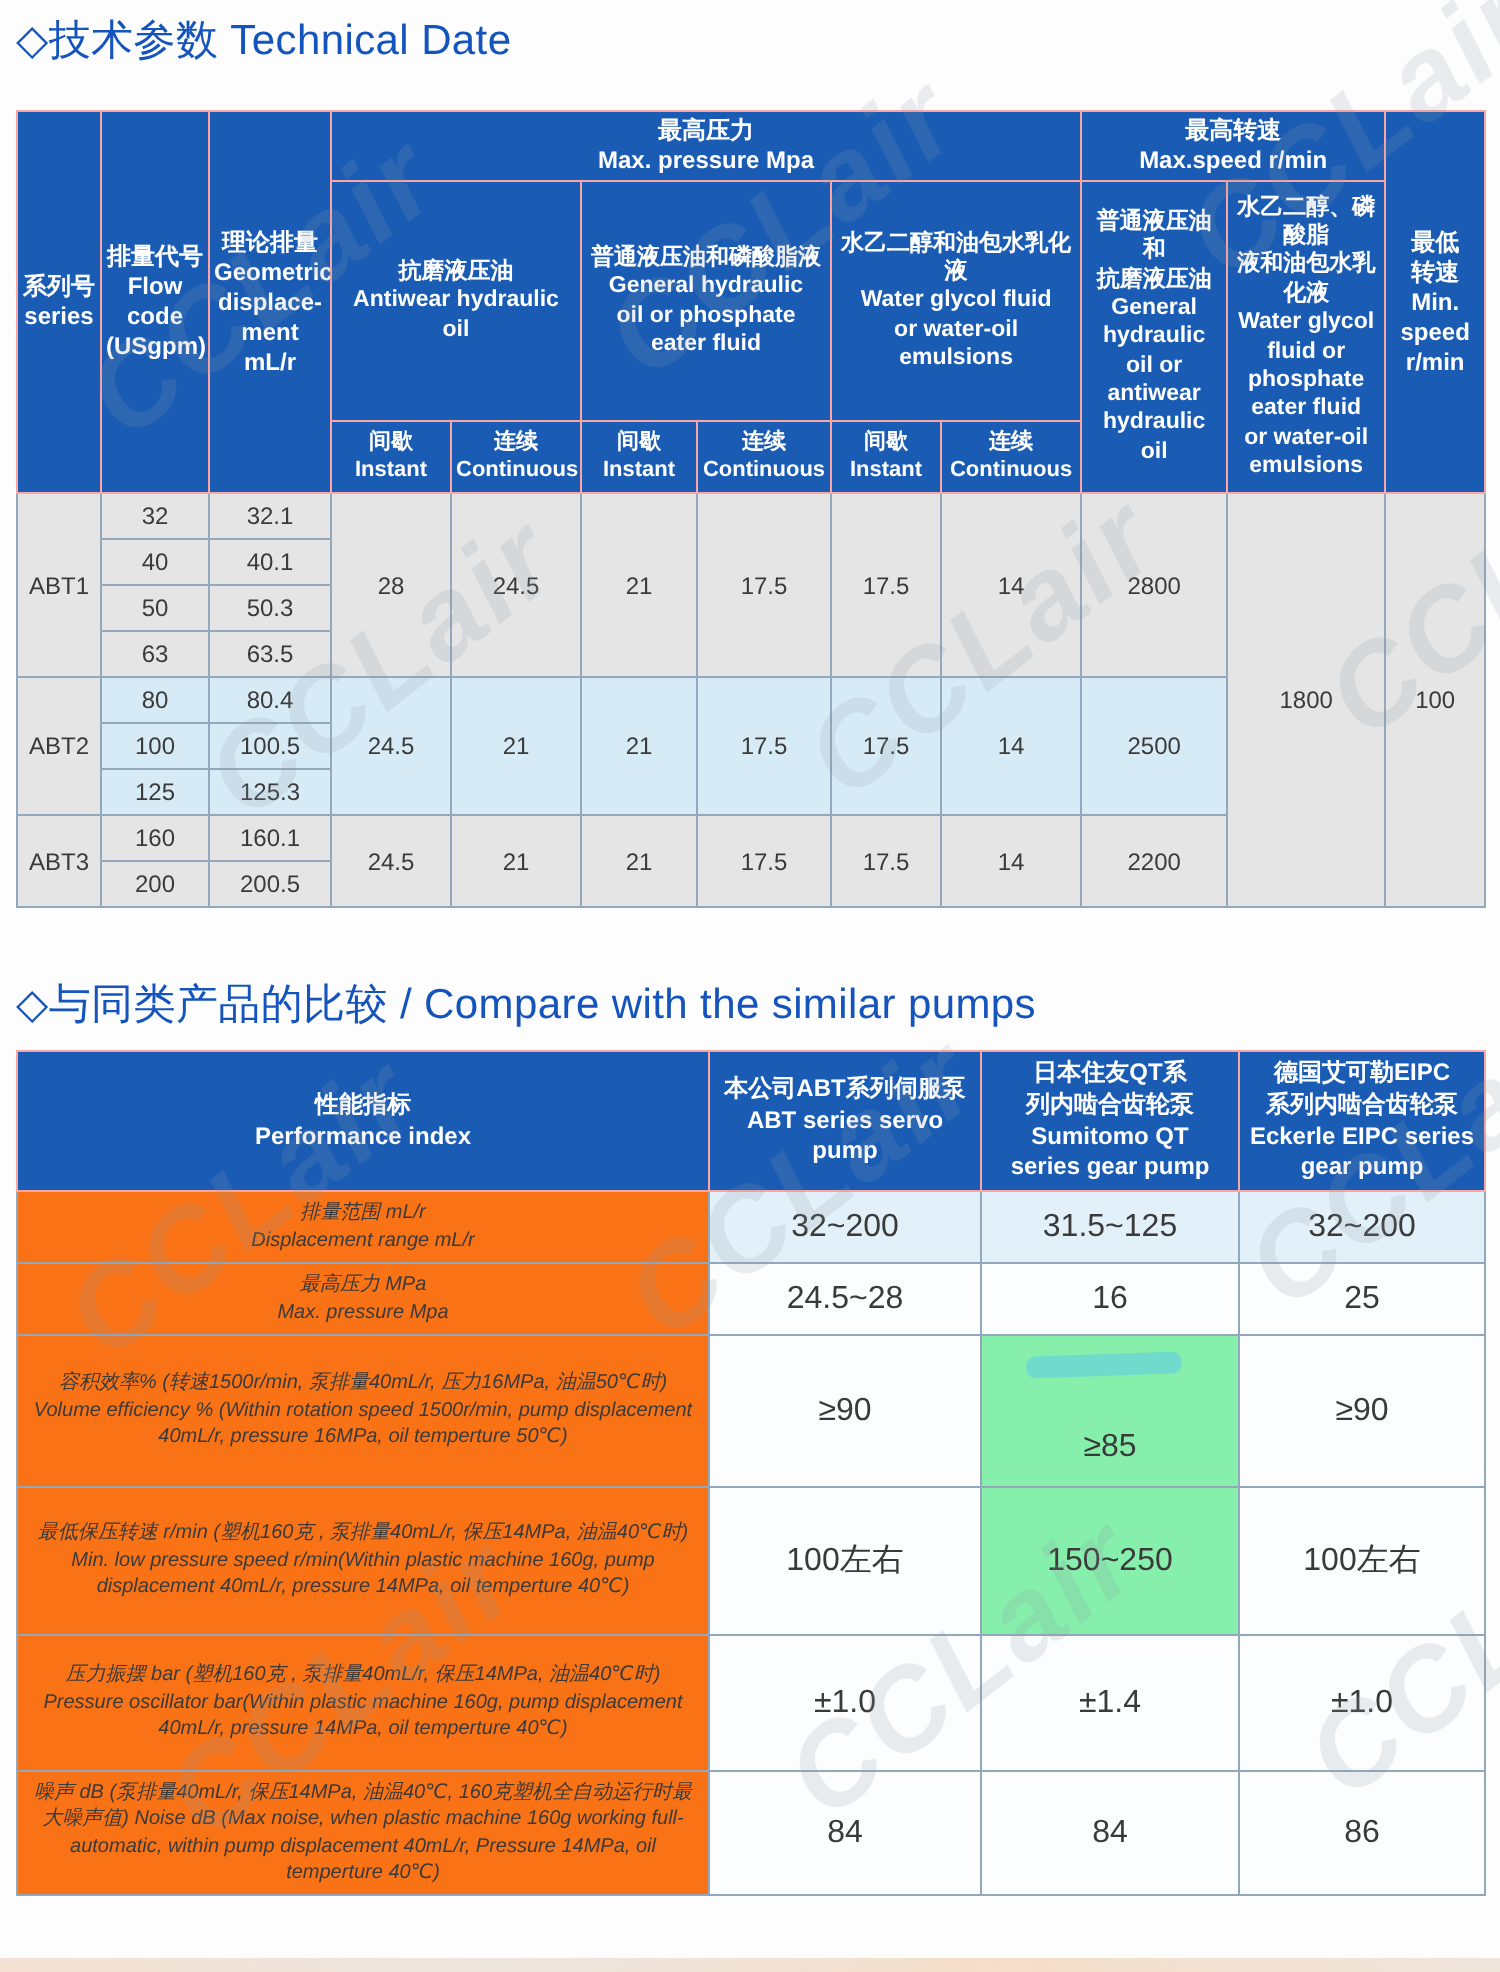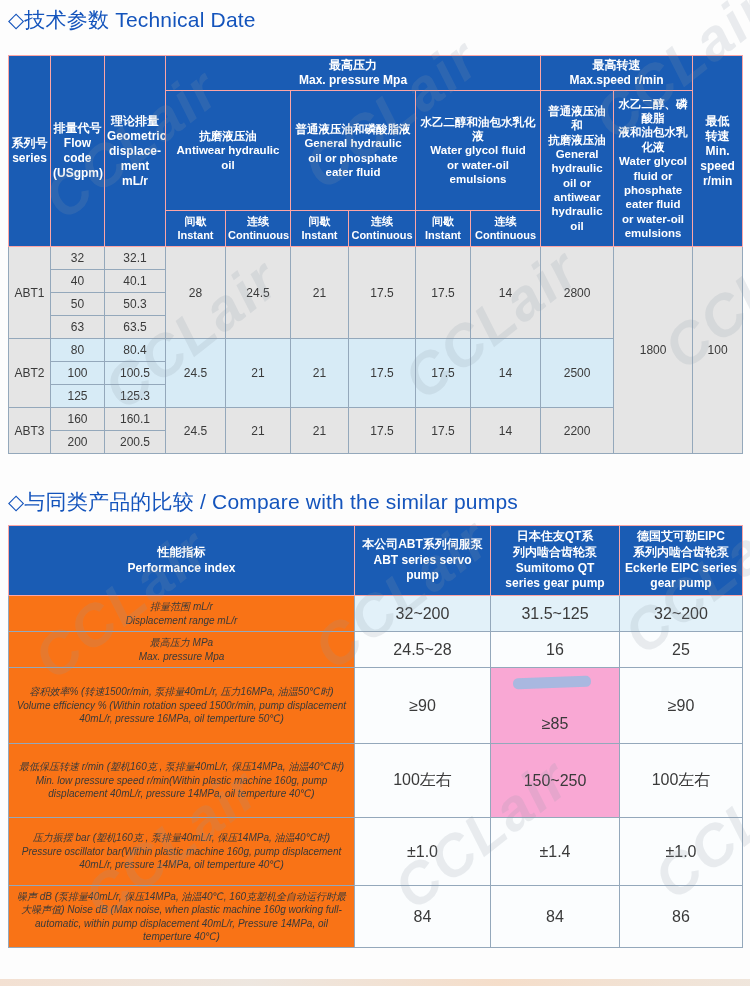--- a/index.html
+++ b/index.html
@@ -24,21 +24,21 @@
   #tech tbody tr { height:23px; }
   #tech tbody td { font-size:12px; color:#3a3a3a; background:#e5e5e5; }
   #tech tbody td.hl { background:#d7ebf6; }
 
   
   #cmp { left:8px; top:525px; width:734px; }
   #cmp thead th { height:70px; font-size:12px; line-height:1.3; }
   #cmp tbody td { font-size:16px; color:#3a3a3a; background:#fbfdfe; }
   #cmp tbody td.lbl { background:#f97316; font-size:10px; line-height:1.35; padding:2px 6px;font-style:italic; }
   #cmp tbody td.tint { background:#e2f1f9; }
-  #cmp tbody td.tint2 { background:#f9a8d4; }
+  #cmp tbody td.tint2 { background:#86efac; }
   #cmp tr.r-sm { height:36px; }
   #cmp tr.r4 { height:76px;padding-left:20px; }
   #cmp tr.r5 { height:74px; }
   #cmp tr.r6 { height:68px; }
   #cmp tr.r7 { height:62px; }
   td.rel { position:relative; }
   .smudge { position:absolute; left:50%; top:9px; width:78px; height:11px; margin-left:-42px;
             background:rgba(90,200,235,.5); border-radius:5px; transform:rotate(-2deg); }
 
   

